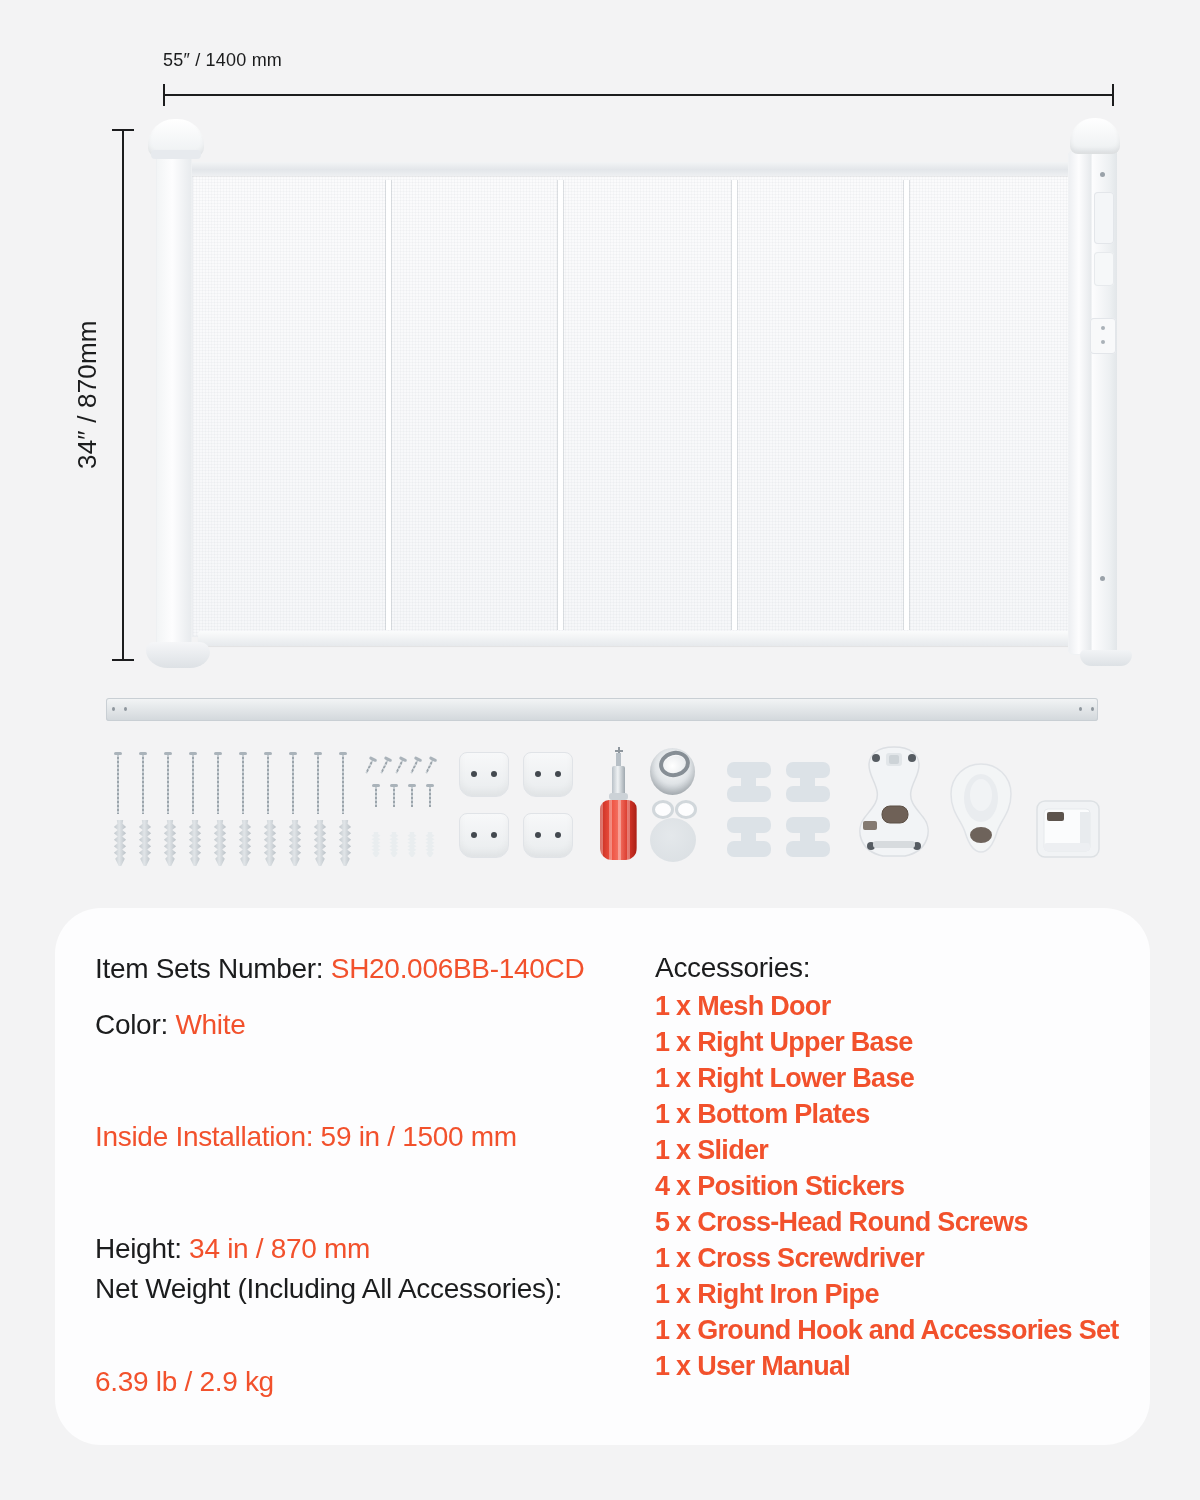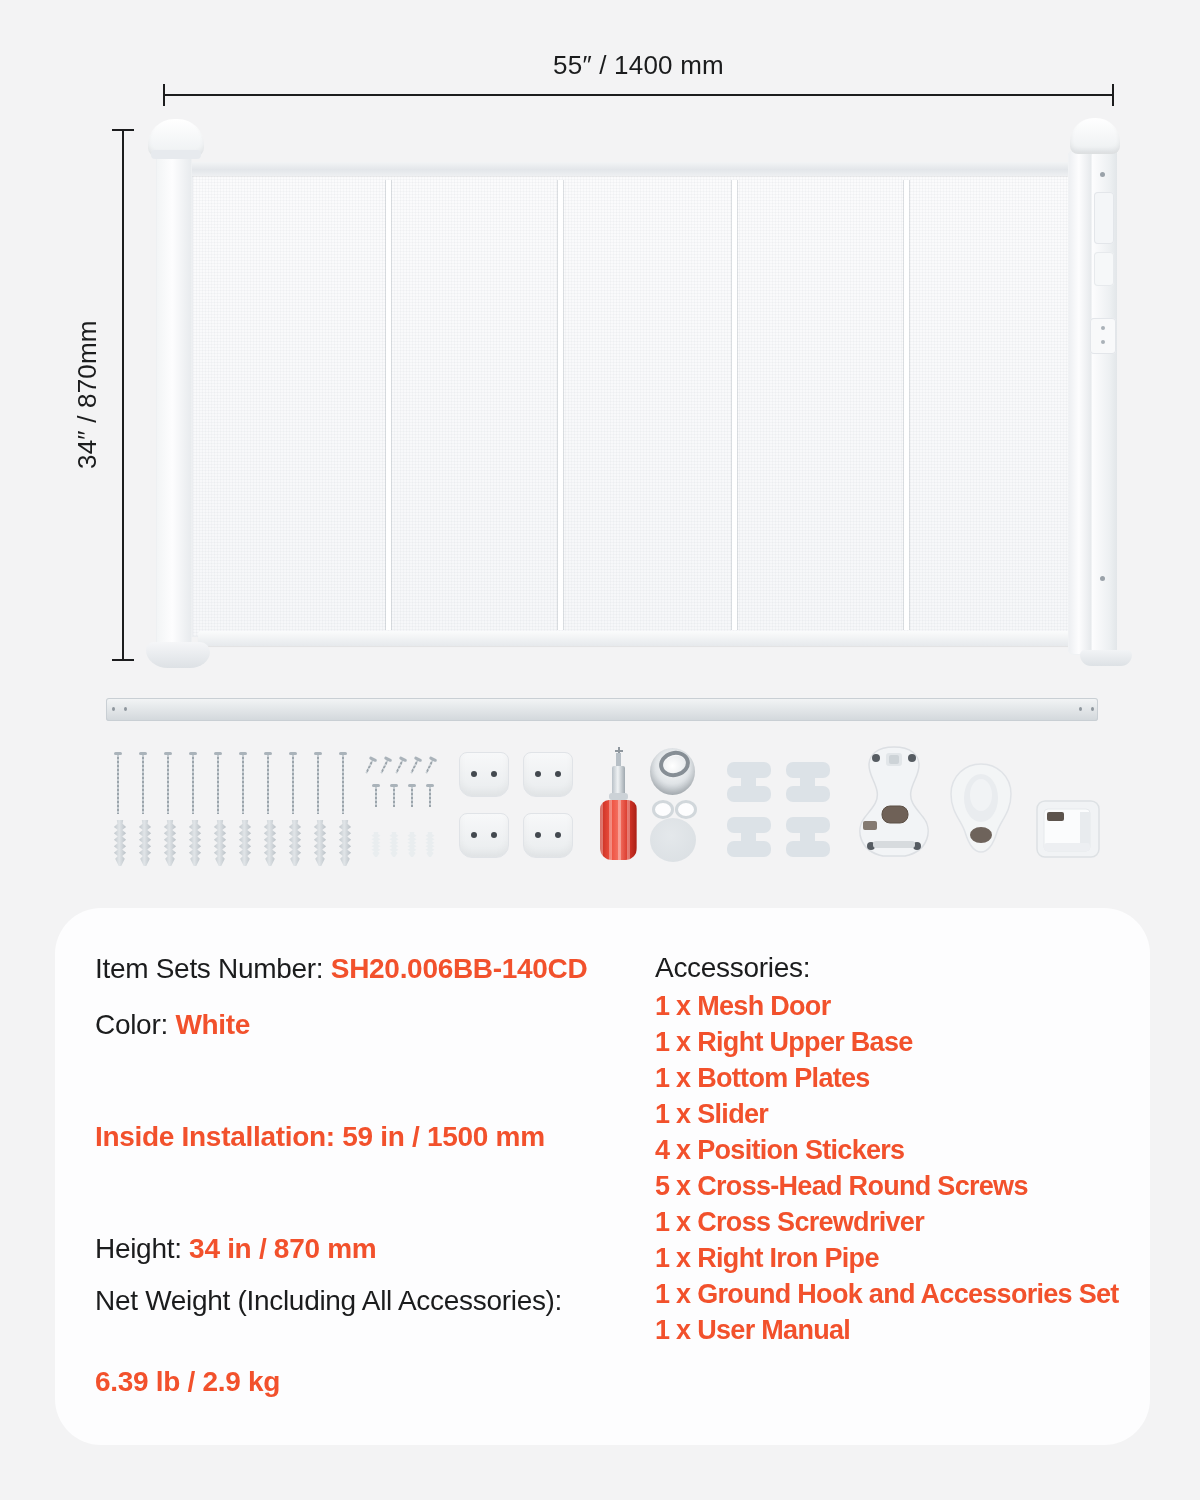--- a/index.html
+++ b/index.html
@@ -3,21 +3,21 @@
 <meta charset="utf-8">
 <style>
   html,body{margin:0;padding:0;}
   body{width:1200px;height:1500px;background:#f3f3f4;font-family:"Liberation Sans",sans-serif;color:#1b1c1d;}
   #stage{position:absolute;left:0;top:0;width:1200px;height:1500px;overflow:hidden;}
 
   
   .dim-h{position:absolute;left:163px;top:94px;width:951px;height:2px;background:#1b1c1d;}
   .dim-h::before,.dim-h::after{content:"";position:absolute;top:-10px;width:2px;height:22px;background:#1b1c1d;}
   .dim-h::before{left:0}.dim-h::after{right:0}
-  .dim-h-label{position:absolute;left:163px;top:50px;width:951px;text-align:center;font-size:26px;letter-spacing:.2px;}
+  .dim-h-label{position:absolute;left:163px;top:50px;width:951px;text-align:left;font-size:18px;letter-spacing:.2px;}
   .dim-v{position:absolute;left:122px;top:129px;width:2px;height:532px;background:#1b1c1d;}
   .dim-v::before,.dim-v::after{content:"";position:absolute;left:-10px;width:22px;height:2px;background:#1b1c1d;}
   .dim-v::before{top:0}.dim-v::after{bottom:0}
   .dim-v-label{position:absolute;left:66px;top:129px;width:42px;height:532px;display:flex;align-items:center;justify-content:center;
     writing-mode:vertical-rl;transform:rotate(180deg);font-size:26px;letter-spacing:.2px;}
 
   
   .g{position:absolute;}
   .mesh{left:192px;top:163px;width:878px;height:473px;border:1px solid #eceef1;border-top:none;
     background:
@@ -93,21 +93,21 @@
   .sticker{position:absolute;width:44px;height:40px;}
   .sticker::before,.sticker::after{content:"";position:absolute;left:0;right:0;height:16px;background:#dce2e7;border-radius:7px;}
   .sticker::before{top:0}.sticker::after{bottom:0}
   .sticker b{position:absolute;left:14px;top:13px;width:15px;height:14px;background:#dce2e7;}
   svg.part{position:absolute;}
 
   
   .panel{position:absolute;left:55px;top:908px;width:1095px;height:537px;border-radius:46px;background:#fdfdfe;}
   .srow{position:absolute;left:40px;margin:0;font-size:28px;letter-spacing:-.3px;line-height:34px;white-space:nowrap;}
   .srow .k{color:#1b1c1d;}
-  .srow .v{color:#f2512c;font-weight:700;}
+  .srow .v{color:#f2512c;font-weight:400;}
   .acc-title{position:absolute;left:600px;top:44px;margin:0;font-size:28px;letter-spacing:-.3px;}
   .acc-list{position:absolute;left:600px;top:80px;margin:0;padding:0;list-style:none;}
   .acc-list li{height:36px;line-height:36px;font-size:27px;font-weight:700;letter-spacing:-.7px;color:#f2512c;white-space:nowrap;}
 </style>
 </head>
 <body>
 
 <div id="stage">
 
   <div class="dim-h"></div>
@@ -266,27 +266,28 @@
       <rect x="8" y="46" width="46" height="8" rx="3" fill="#edeff2"></rect>
       <rect x="11" y="15" width="17" height="9" rx="2" fill="#5d544d"></rect>
     </svg>
   </div>
 
   <section class="panel">
     <p class="srow" style="top:44px"><span class="k">Item Sets Number: </span><span class="v">SH20.006BB-140CD</span></p>
     <p class="srow" style="top:100px"><span class="k">Color: </span><span class="v">White</span></p>
     <p class="srow" style="top:212px"><span class="k"></span><span class="v">Inside Installation: 59 in / 1500 mm</span></p>
     <p class="srow" style="top:324px"><span class="k">Height: </span><span class="v">34 in / 870 mm</span></p>
-    <p class="srow" style="top:376px"><span class="k">Net Weight (Including All Accessories):</span><span class="v"></span></p>
+    <p class="srow" style="top:364px"><span class="k">Net Weight (Including All Accessories):</span><span class="v"></span></p>
     <p class="srow" style="top:457px"><span class="k"></span><span class="v">6.39 lb / 2.9 kg</span></p>
 
     <p class="acc-title">Accessories:</p>
     <ul class="acc-list">
       <li>1 x Mesh Door</li>
       <li>1 x Right Upper Base</li>
+      <li>1 x Right Lower Base</li>
       <li>1 x Bottom Plates</li>
       <li>1 x Slider</li>
       <li>4 x Position Stickers</li>
       <li>5 x Cross-Head Round Screws</li>
       <li>1 x Cross Screwdriver</li>
       <li>1 x Right Iron Pipe</li>
       <li>1 x Ground Hook and Accessories Set</li>
       <li>1 x User Manual</li>
     </ul>
   </section>

